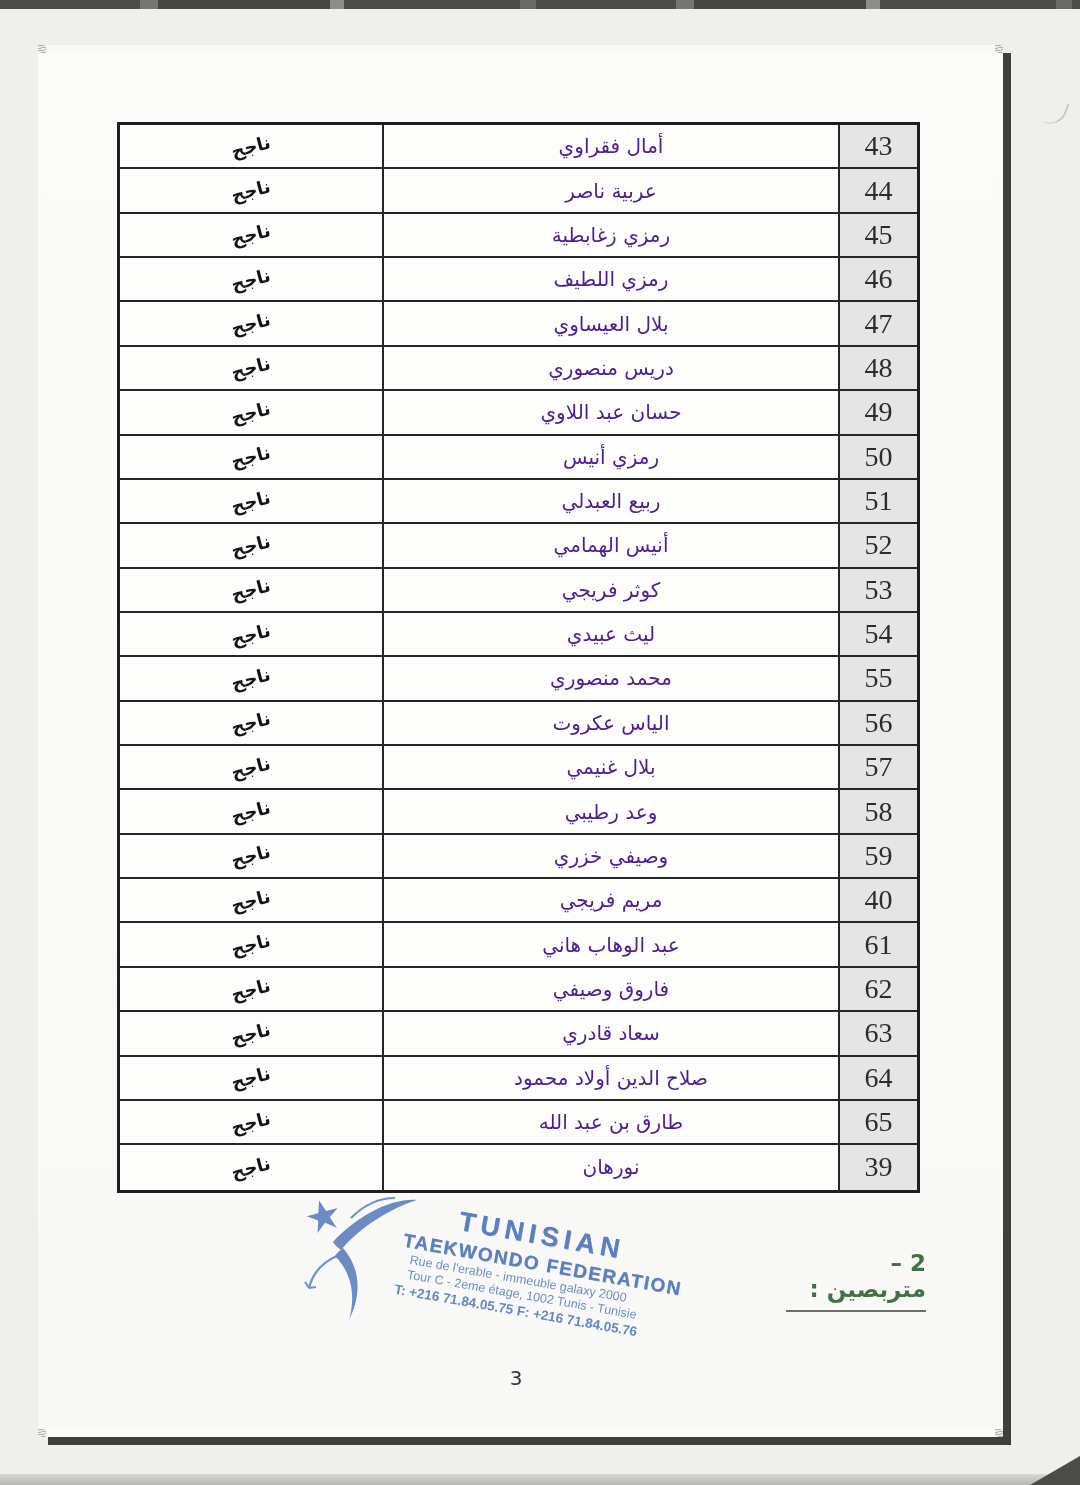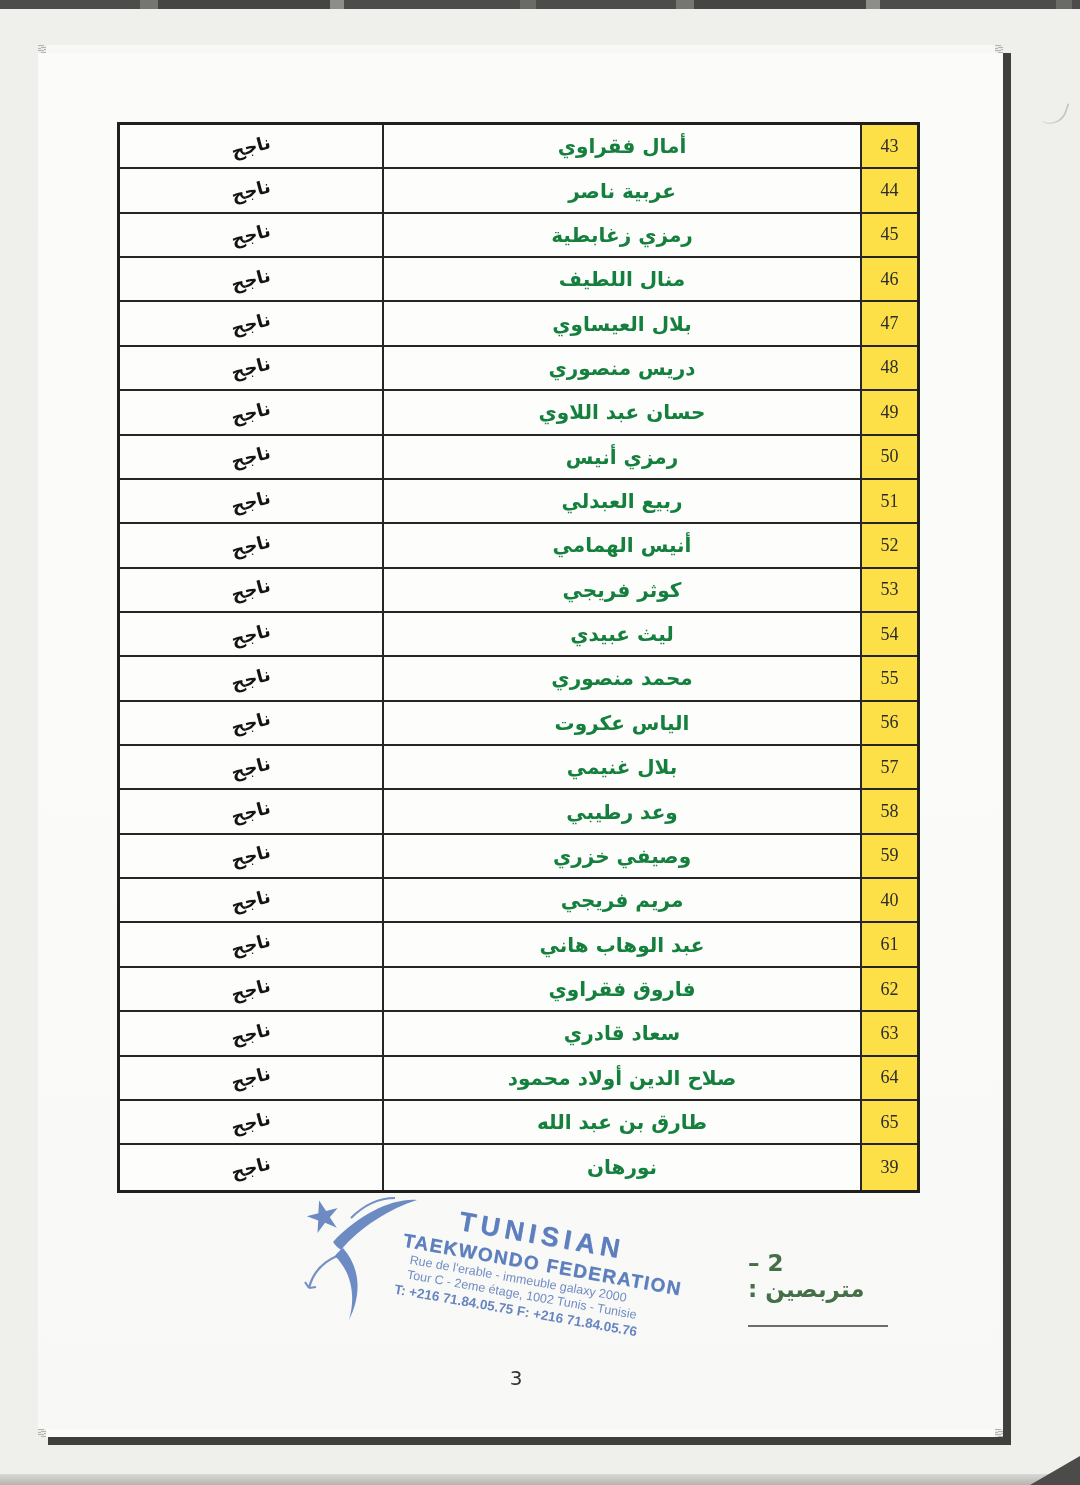--- a/index.html
+++ b/index.html
@@ -43,27 +43,27 @@
     width:264px; border-right:2px solid #262626;
     display:flex; align-items:center; justify-content:center;
   }
   .cell-status span {
     transform:rotate(-15deg);
     font-weight:bold; font-size:18px; color:#141414; direction:rtl;
   }
   .cell-name {
     flex:1; border-right:2px solid #262626;
     display:flex; align-items:center; justify-content:center;
-    font-weight:bold; font-size:20px; color:#15803d; direction:rtl;
+    font-weight:normal; font-size:20px; color:#4c1d95; direction:rtl;
   }
   .cell-num {
-    width:55px; background:#fde047;
+    width:77px; background:#e5e5e5;
     display:flex; align-items:center; justify-content:center;
     font-family:"Liberation Serif","DejaVu Serif",serif;
-    font-size:18px; color:#2c2c2c;
+    font-size:28px; color:#2c2c2c;
   }
 
   
   .stamp { position:absolute; left:293px; top:1188px; width:420px; height:140px;
            color:#5276ba; opacity:.93; }
   .stamp-logo { position:absolute; left:0; top:2px; }
   .stamp-text {
     position:absolute; left:118px; top:8px; width:300px;
     transform:rotate(10deg); transform-origin:left top;
     font-family:"Liberation Sans","DejaVu Sans",sans-serif;
@@ -71,24 +71,24 @@
   }
   .st-l1 { font-size:27px; font-weight:bold; letter-spacing:5px; margin-left:52px;
            text-shadow:0.5px 0.5px 0 #7b98cc; }
   .st-l2 { font-size:19px; font-weight:bold; letter-spacing:1.5px;
            text-shadow:0.5px 0.5px 0 #7b98cc; }
   .st-l3, .st-l4 { font-size:12.5px; margin-left:10px; color:#6585c0; }
   .st-l5 { font-size:13.5px; font-weight:bold; color:#5c7dbd; }
 
   
   .heading {
-    position:absolute; left:748px; top:1250px; width:140px;
-    direction:rtl; text-align:left;
+    position:absolute; left:786px; top:1250px; width:140px;
+    direction:rtl; text-align:right;
     color:#456f48; font-weight:bold; font-size:23px;
-    padding-bottom:23px; border-bottom:2.5px solid #6d6d6a;
+    padding-bottom:8px; border-bottom:2.5px solid #6d6d6a;
   }
 
   .page-num {
     position:absolute; left:486px; top:1366px; width:60px; text-align:center;
     font-size:20px; color:#333;
   }
 
   
   .bottom-band { position:absolute; left:0; top:1474px; width:1080px; height:11px;
                  background:linear-gradient(180deg,#d8d8d5,#b4b4b1); }
@@ -130,21 +130,21 @@
       <span>ناجح</span>
     </div>
     <div class="cell-name">رمزي زغابطية</div>
     <div class="cell-num">45</div>
   </div>
 
   <div class="row">
     <div class="cell-status">
       <span>ناجح</span>
     </div>
-    <div class="cell-name">منال اللطيف</div>
+    <div class="cell-name">رمزي اللطيف</div>
     <div class="cell-num">46</div>
   </div>
 
   <div class="row">
     <div class="cell-status">
       <span>ناجح</span>
     </div>
     <div class="cell-name">بلال العيساوي</div>
     <div class="cell-num">47</div>
   </div>
@@ -258,21 +258,21 @@
       <span>ناجح</span>
     </div>
     <div class="cell-name">عبد الوهاب هاني</div>
     <div class="cell-num">61</div>
   </div>
 
   <div class="row">
     <div class="cell-status">
       <span>ناجح</span>
     </div>
-    <div class="cell-name">فاروق فقراوي</div>
+    <div class="cell-name">فاروق وصيفي</div>
     <div class="cell-num">62</div>
   </div>
 
   <div class="row">
     <div class="cell-status">
       <span>ناجح</span>
     </div>
     <div class="cell-name">سعاد قادري</div>
     <div class="cell-num">63</div>
   </div>

